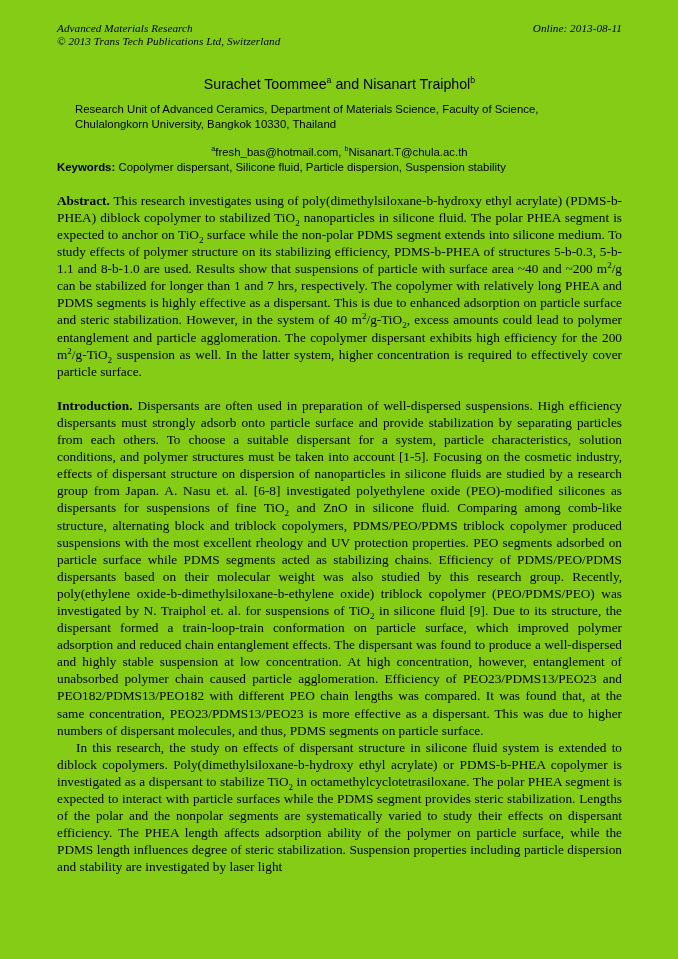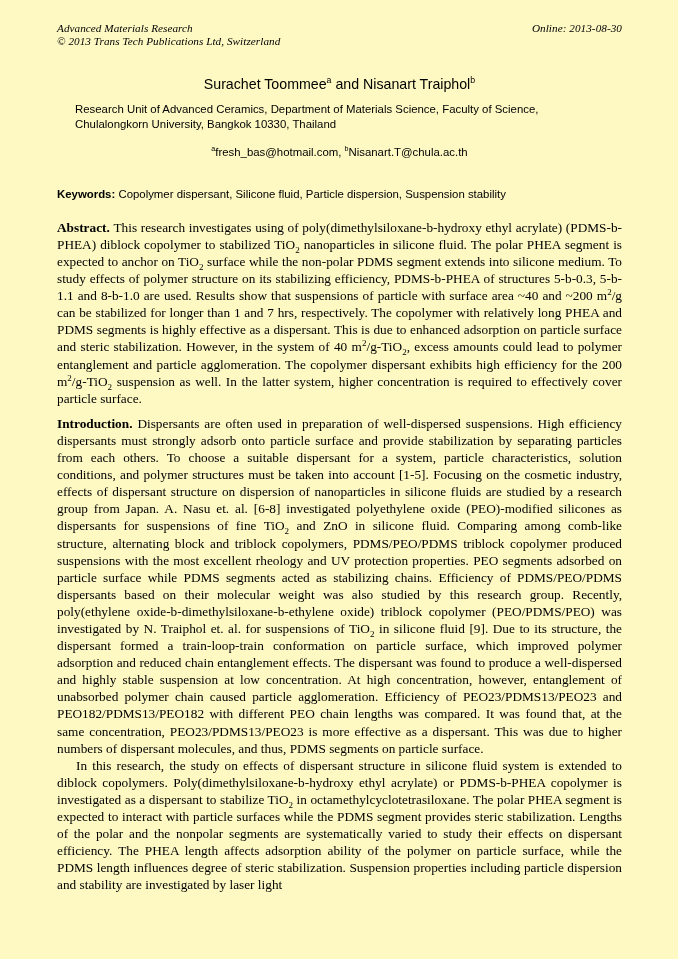--- a/index.html
+++ b/index.html
@@ -11,21 +11,21 @@
     width: 678px;
     height: 959px;
     font-family: "Liberation Serif", "DejaVu Serif", serif;
     color: #000000;
     overflow: hidden;
   }
   .page {
     position: relative;
     width: 678px;
     height: 959px;
-    background: #fef9c3;
+    background: #84cc16;
     box-sizing: border-box;
     padding: 22px 56px 0 57px;
   }
 
   
   .masthead {
     font-family: "Liberation Serif", "DejaVu Serif", serif;
     font-style: italic;
     font-size: 11.2px;
     line-height: 13.4px;
@@ -76,21 +76,20 @@
     line-height: 15px;
     text-align: center;
     margin-top: 12px;
   }
 
   
   .keywords {
     font-family: "Liberation Sans", "DejaVu Sans", sans-serif;
     font-size: 11.4px;
     line-height: 15px;
-    margin-top: 27px;
     text-align: left;
   }
   .keywords b { font-weight: bold; }
 
   .para {
     font-family: Liberation Serif, serif;
     font-size: 13.3px;
     line-height: 17.1px;
     text-align: justify;
     text-justify: inter-word;
@@ -101,34 +100,34 @@
     font-size: 0.68em;
     vertical-align: sub;
     line-height: 0;
   }
   .para sup {
     font-size: 0.68em;
     vertical-align: super;
     line-height: 0;
   }
   .abstract { margin-top: 17px; }
-  .intro { margin-top: 8px; }
+  .intro { margin-top: 17px; }
   .intro-cont { text-indent: 19px; }
 </style>
 </head>
 <body>
 
 <div class="page">
 
   <div class="masthead">
     <div class="masthead-row">
       <div class="masthead-left">
         <span class="masthead-line">Advanced Materials Research</span>
       </div>
-      <div class="masthead-right">Online: 2013-08-30</div>
+      <div class="masthead-right">Online: 2013-08-11</div>
     </div>
     <span class="masthead-line">© 2013 Trans Tech Publications Ltd, Switzerland</span>
   </div>
 
 
   <div class="authors">
     <span>Surachet Toommee</span><sup>a</sup><span> and </span><span>Nisanart Traiphol</span><sup>b</sup>
   </div>
 
   <div class="affil">Research Unit of Advanced Ceramics, Department of Materials Science, Faculty of Science, Chulalongkorn University, Bangkok 10330, Thailand</div>

